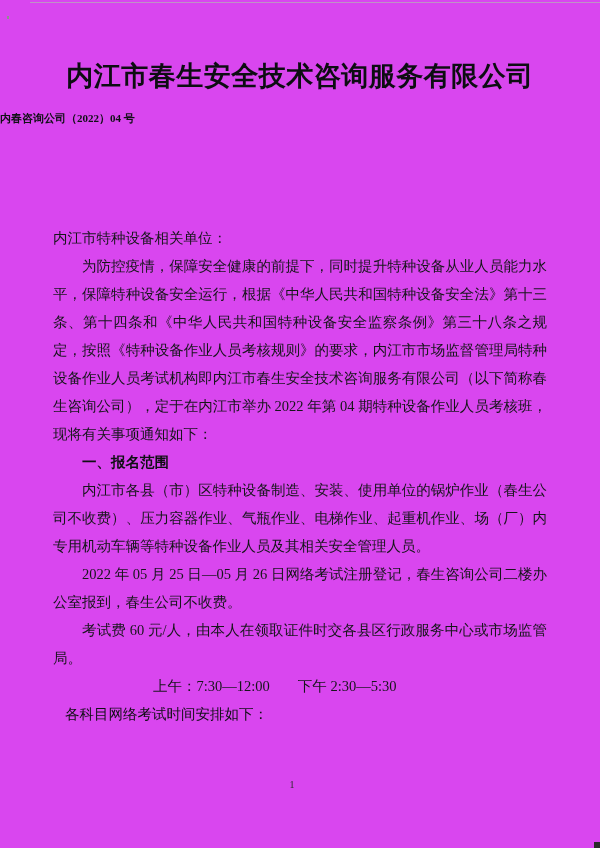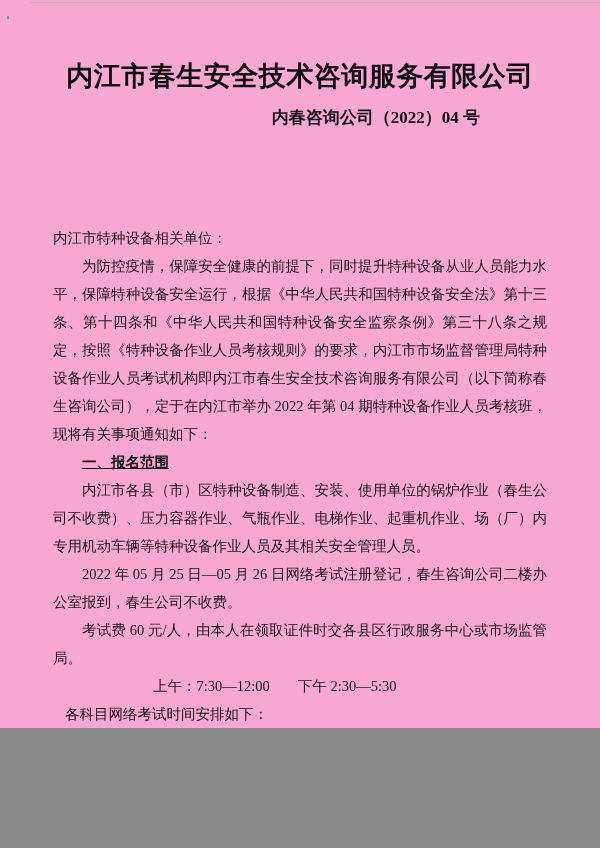--- a/index.html
+++ b/index.html
@@ -2,22 +2,22 @@
 <html><head>
 <meta charset="utf-8">
 <style>
   * { margin: 0; padding: 0; box-sizing: border-box; }
   html, body { background: #8a8a8a; }
   body { font-family: "Liberation Serif", serif; }
 
   .paper {
     position: relative;
     width: 600px;
-    height: 728px;
-    background: #f9a8d4;
+    height: 848px;
+    background: #d946ef;
     overflow: hidden;
     color: #121216;
   }
 
   
   .scan-line-top {
     position: absolute;
     top: 2px; left: 30px; right: 0;
     height: 1px;
     background: #b3b3b3;
@@ -44,22 +44,22 @@
     line-height: 34px;
     font-weight: bold;
     letter-spacing: 0.5px;
     color: #0d0d12;
   }
 
   .doc-number {
     position: absolute;
     top: 107px; left: 0; right: 0;
     padding-right: 120px;
-    text-align: right;
-    font-size: 17px;
+    text-align: left;
+    font-size: 11px;
     line-height: 22px;
     font-weight: bold;
     color: #101016;
   }
 
   .notice-title {
     position: absolute;
     top: 166px; left: 0; right: 0;
     text-align: center;
     font-size: 19.5px;
@@ -77,21 +77,20 @@
     text-align: justify;
     color: #16161a;
   }
 
   .para-indent { text-indent: 2em; }
   .heading {
     text-indent: 2em;
     font-weight: bold;
     font-family: "Liberation Sans", sans-serif;
     color: #0f0f14;
-    text-decoration: underline;
   }
   .exam-time { margin-top: 6px; }
   .time-row { padding-left: 100px; text-indent: 0; }
   .time-afternoon { display: inline-block; margin-left: 28px; font-family: Liberation Serif, serif; }
   .schedule-heading {
     margin-left: 12px;
     text-indent: 0;
     font-weight: normal;
     font-family: "Liberation Sans", sans-serif;
     color: #0f0f14;

